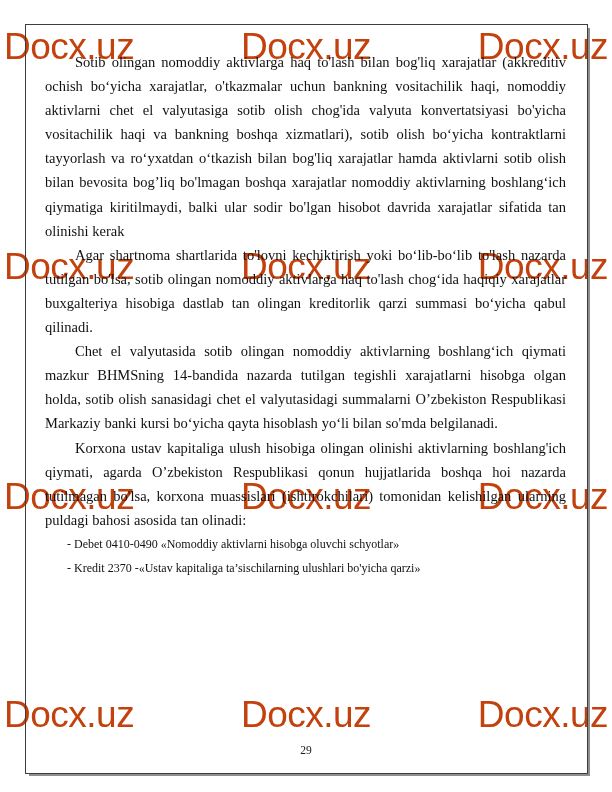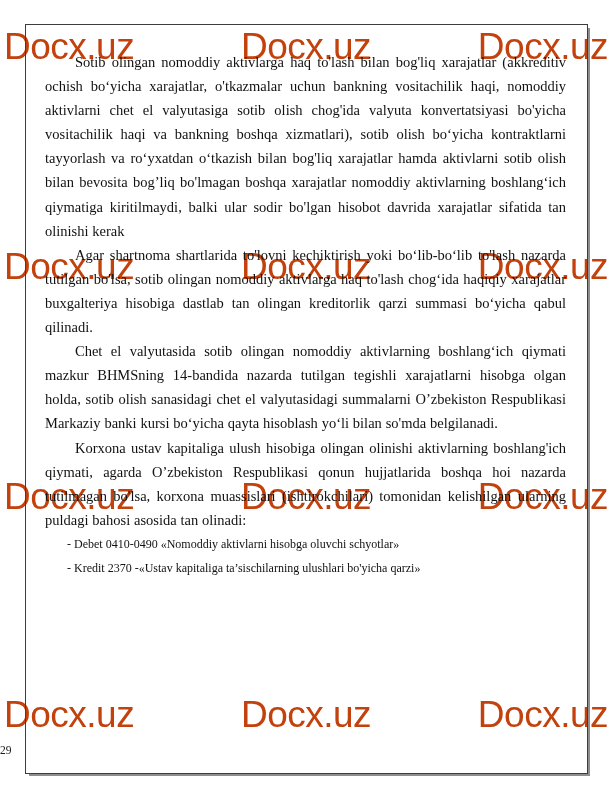--- a/index.html
+++ b/index.html
@@ -104,20 +104,21 @@
     text-indent: 22px;
     white-space: nowrap;
   }
 
   
   #page-number {
     position: absolute;
     left: 0;
     top: 744px;
     width: 612px;
+    text-align: center;
     font-size: 11.5px;
     color: #1a1a1a;
     z-index: 3;
     font-family: "Liberation Serif", "DejaVu Serif", serif;
   }
 </style>
 </head>
 <body>
 
 <div id="page">

